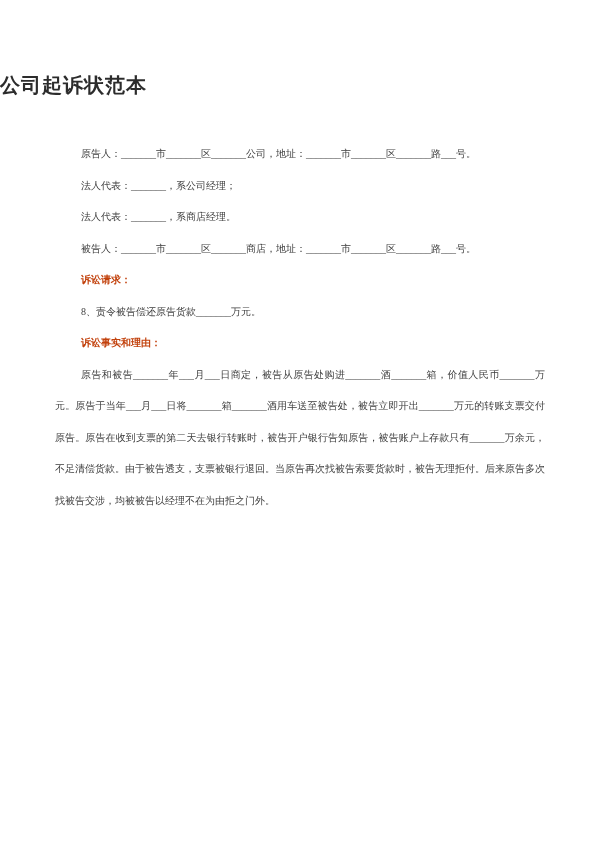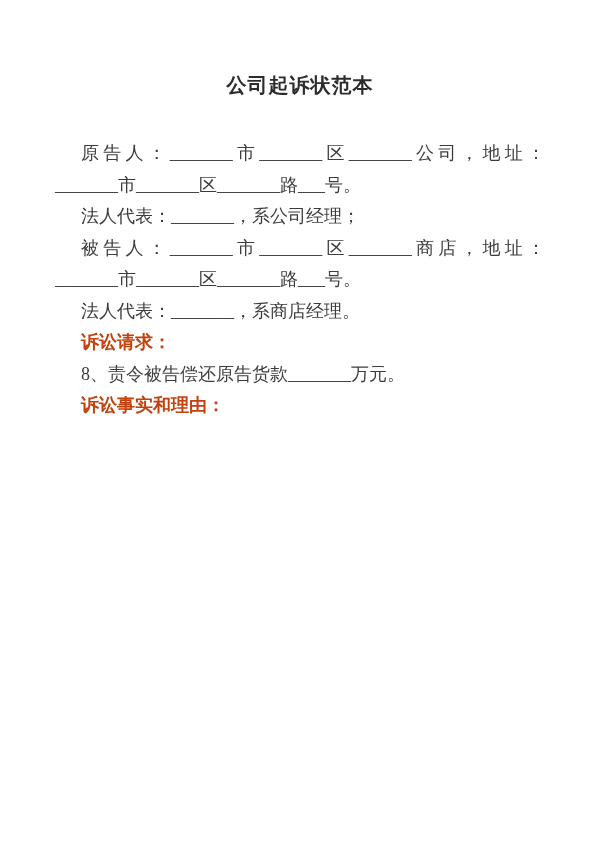--- a/index.html
+++ b/index.html
@@ -13,34 +13,34 @@
     height: 849px;
     background: #ffffff;
     overflow: hidden;
     font-family: "Liberation Serif", "DejaVu Serif", serif;
     color: #3c3c3c;
     box-sizing: border-box;
   }
   .doc-title {
     margin: 0;
     padding-top: 72px;
-    text-align: center;
+    text-align: left;
     font-size: 20px;
     line-height: 26px;
     font-weight: 700;
     color: #2c2c2c;
     letter-spacing: 1px;
   }
   .content {
     padding: 40px 55px 0 55px;
     box-sizing: border-box;
   }
   .content p {
     margin: 0;
-    font-size: 18px;
+    font-size: 10px;
     line-height: 31.5px;
     text-align: justify;
     text-indent: 26px;
     word-break: normal;
     color: #3c3c3c;
     font-family: Liberation Serif, serif;
   }
   .content p.heading {
     font-weight: 700;
     color: #c2410c;
@@ -50,27 +50,28 @@
 <body>
 
 <div class="page">
   <h1 class="doc-title">公司起诉状范本</h1>
 
   <div class="content">
     <p>原告人：_______市_______区_______公司，地址：_______市_______区_______路___号。</p>
 
     <p>法人代表：_______，系公司经理；</p>
 
+    <p>法人代表：_______，系商店经理。</p>
+
     <p>被告人：_______市_______区_______商店，地址：_______市_______区_______路___号。</p>
-
-    <p>法人代表：_______，系商店经理。</p>
 
     <p class="heading">诉讼请求：</p>
 
     <p>8、责令被告偿还原告货款_______万元。</p>
 
 
 
     <p class="heading">诉讼事实和理由：</p>
 
+    <p>原告和被告_______年___月___日商定，被告从原告处购进_______酒_______箱，价值人民币_______万元。原告于当年___月___日将_______箱_______酒用车送至被告处，被告立即开出_______万元的转账支票交付原告。原告在收到支票的第二天去银行转账时，被告开户银行告知原告，被告账户上存款只有_______万余元，不足清偿货款。由于被告透支，支票被银行退回。当原告再次找被告索要货款时，被告无理拒付。后来原告多次找被告交涉，均被被告以经理不在为由拒之门外。</p>
 
   </div>
 </div>
 
 </body></html>

